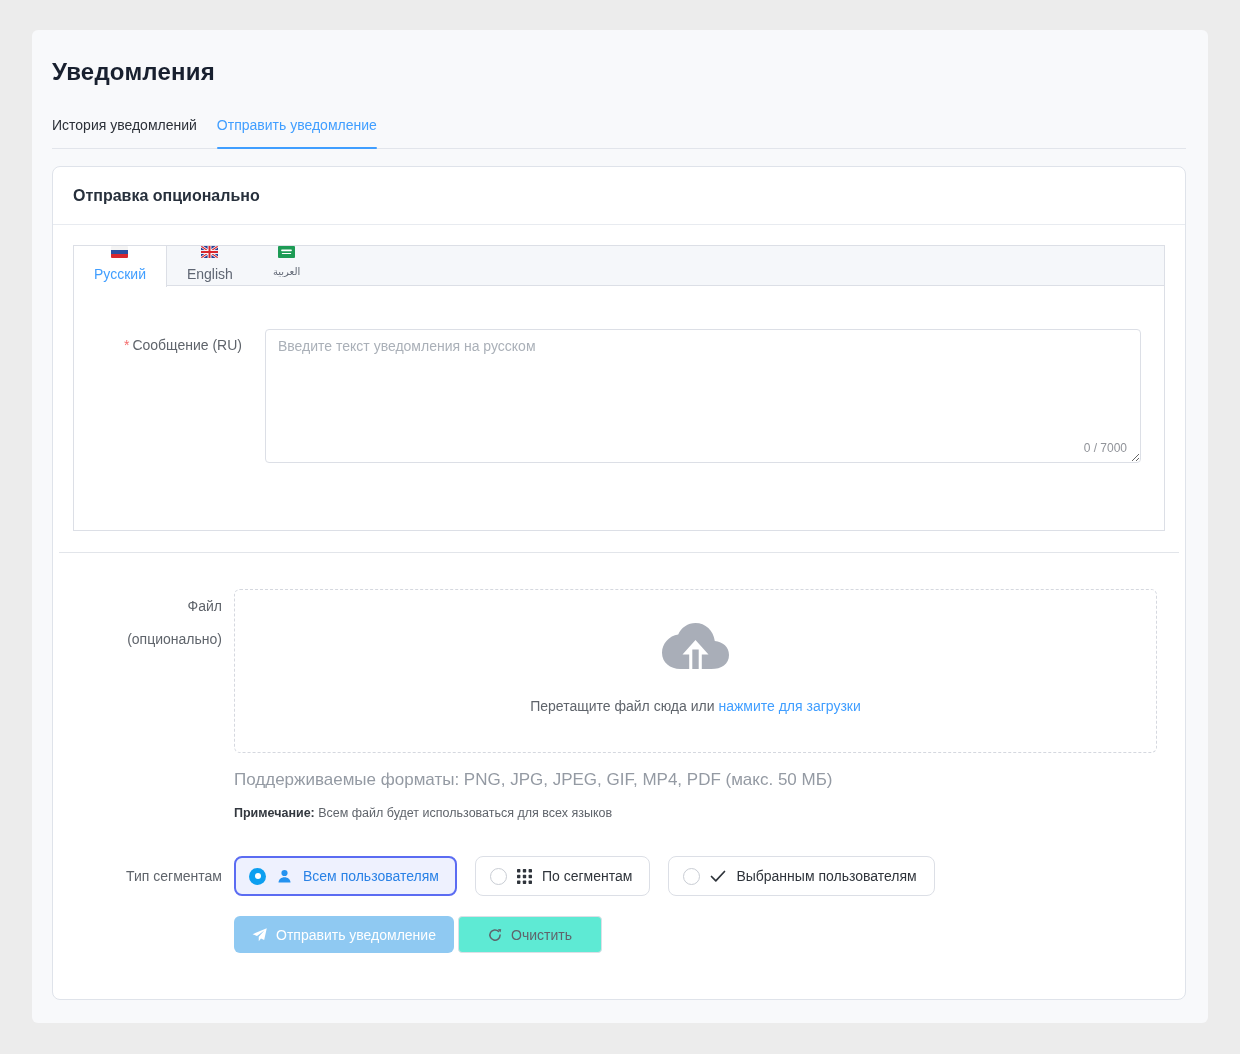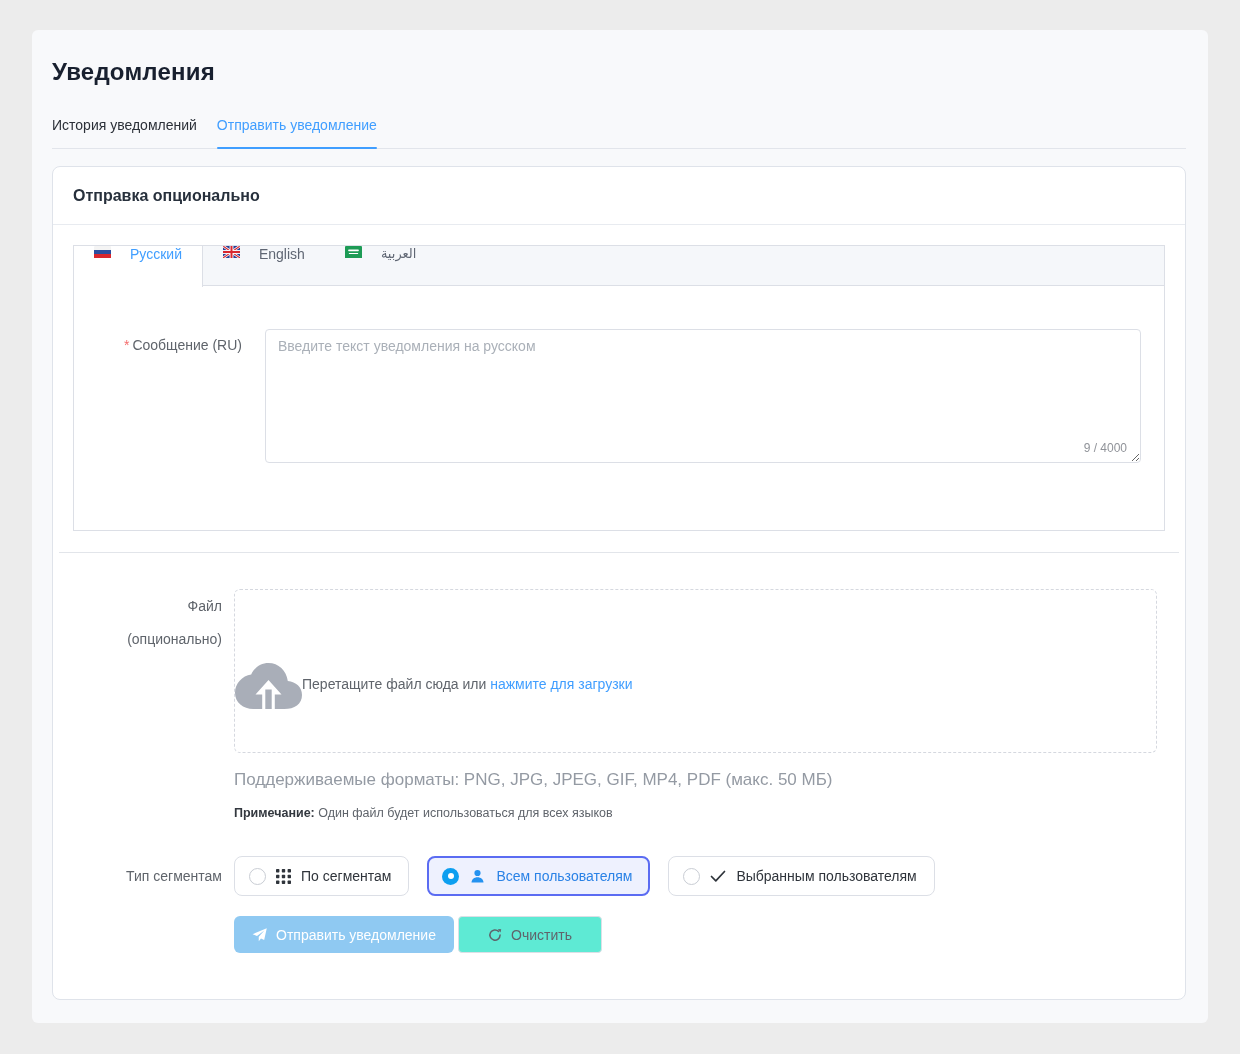--- a/index.html
+++ b/index.html
@@ -33,29 +33,29 @@
     border:1px solid #dfe3ea; border-radius:8px;
   }
   .card-header { padding:20px 20px 19px; border-bottom:1px solid #e8ebf0; }
   .card-title { font-size:16px; font-weight:700; color:#27303c; }
   .card-body { padding:20px 20px 46px; }
 
   
   .lang-tabs { border:1px solid #dcdfe6; }
   .lang-tabs-header { display:flex; background:#f5f7fa; border-bottom:1px solid #dcdfe6; height:40px; }
   .lang-tab {
-    display:flex; gap:19px;
-    padding:0 20px; color:#5f6673; cursor:pointer; font-size:14px;
+    display:flex; align-items:center; gap:8px;
+    padding:0 20px; color:#5f6673; cursor:pointer; font-size:14px;flex-direction:column;
   }
   .lang-tab.active {
     background:#fff; color:#409eff;
     border-right:1px solid #dcdfe6; margin-bottom:-1px; height:41px;
   }
   .flag { display:inline-block; line-height:0; border-radius:1px; overflow:hidden; }
-  .lang-tab-arabic { font-size:13px; }
+  .lang-tab-arabic { font-size:10px; }
 
   .lang-pane { padding:43px 23px 67px 0; }
   .form-row { display:flex; align-items:flex-start; }
   .label-col-inner { width:168px; flex:0 0 168px; text-align:right; margin-right:23px; padding-top:8px; color:#5f646b; }
   .req { color:#f56c6c; margin-right:3px; }
 
   .textarea-wrap { position:relative; flex:1; }
   textarea.msg {
     width:100%; height:134px; resize:vertical;
     border:1px solid #dcdfe6; border-radius:4px;
@@ -73,21 +73,21 @@
   .file-row { margin-top:36px; }
   .label-col-outer { width:149px; flex:0 0 149px; text-align:right; margin-right:12px; color:#5f646b; }
   .file-label-line { line-height:20px; }
   .file-label-line + .file-label-line { margin-top:13px; }
   .label-col-outer.pad-top { padding-top:7px; }
   .label-col-outer.centered { align-self:center; margin-top:0; }
 
   .dropzone {
     flex:1; max-width:923px; height:164px;
     border:1px dashed #d5d8df; border-radius:6px; background:#fff;
-    display:flex; flex-direction:row; align-items:center; justify-content:flex-start;
+    display:flex; flex-direction:column; align-items:center; justify-content:flex-start;
     cursor:pointer;
   }
   .cloud { margin-top:33px; }
   .drop-text { margin-top:26px; color:#5f646b; }
   .drop-link { color:#409eff; }
 
   .tips { margin-left:161px; }
   .tip-formats { margin-top:17px; font-size:17px; color:#949aa3; }
   .tip-note { margin-top:16px; font-size:12.5px; color:#5f646b; }
   .tip-note b { color:#33383f; }
@@ -184,21 +184,21 @@
 
         </div>
 
         <div class="lang-pane">
           <div class="form-row">
             <div class="label-col-inner">
               <span class="req">*</span><span>Сообщение (RU)</span>
             </div>
             <div class="textarea-wrap">
               <textarea class="msg" placeholder="Введите текст уведомления на русском" style=""></textarea>
-              <span class="char-counter">9 / 4000</span>
+              <span class="char-counter">0 / 7000</span>
             </div>
           </div>
         </div>
       </div>
 
       <div class="divider"></div>
 
       <div class="form-row file-row">
         <div class="label-col-outer pad-top">
           <div class="file-label-line">Файл</div>
@@ -213,57 +213,57 @@
           </span>
           <div class="drop-text">
             <span>Перетащите файл сюда или </span><span class="drop-link">нажмите для загрузки</span>
           </div>
         </div>
       </div>
 
       <div class="tips">
         <div class="tip-formats">Поддерживаемые форматы: PNG, JPG, JPEG, GIF, MP4, PDF (макс. 50 МБ)</div>
         <div class="tip-note">
-          <b>Примечание:</b><span> Один файл будет использоваться для всех языков</span>
+          <b>Примечание:</b><span> Всем файл будет использоваться для всех языков</span>
         </div>
       </div>
 
       <div class="form-row broadcast-row">
         <div class="label-col-outer centered">Тип сегментам</div>
         <div class="radio-group">
+
+          <div class="radio-pill selected">
+            <span class="radio-dot"></span>
+            <span class="opt-icon">
+              <svg width="17" height="17" viewBox="0 0 17 17">
+                <circle cx="8.5" cy="5" r="3.1" fill="#2492f0"></circle>
+                <path d="M2.5 14.6c0-3.3 2.7-5.4 6-5.4s6 2.1 6 5.4z" fill="#2492f0"></path>
+              </svg>
+            </span>
+            <span>Всем пользователям</span>
+          </div>
 
           <div class="radio-pill">
             <span class="radio-dot"></span>
             <span class="opt-icon">
               <svg width="15" height="15" viewBox="0 0 15 15">
                 <g fill="#2f343b">
                   <rect x="0" y="0" width="3.4" height="3.4" rx="0.7"></rect>
                     <rect x="5.8" y="0" width="3.4" height="3.4" rx="0.7"></rect>
                     <rect x="11.6" y="0" width="3.4" height="3.4" rx="0.7"></rect>
                   <rect x="0" y="5.8" width="3.4" height="3.4" rx="0.7"></rect>
                     <rect x="5.8" y="5.8" width="3.4" height="3.4" rx="0.7"></rect>
                     <rect x="11.6" y="5.8" width="3.4" height="3.4" rx="0.7"></rect>
                   <rect x="0" y="11.6" width="3.4" height="3.4" rx="0.7"></rect>
                     <rect x="5.8" y="11.6" width="3.4" height="3.4" rx="0.7"></rect>
                     <rect x="11.6" y="11.6" width="3.4" height="3.4" rx="0.7"></rect>
                 </g>
               </svg>
             </span>
             <span>По сегментам</span>
-          </div>
-
-          <div class="radio-pill selected">
-            <span class="radio-dot"></span>
-            <span class="opt-icon">
-              <svg width="17" height="17" viewBox="0 0 17 17">
-                <circle cx="8.5" cy="5" r="3.1" fill="#2492f0"></circle>
-                <path d="M2.5 14.6c0-3.3 2.7-5.4 6-5.4s6 2.1 6 5.4z" fill="#2492f0"></path>
-              </svg>
-            </span>
-            <span>Всем пользователям</span>
           </div>
 
           <div class="radio-pill">
             <span class="radio-dot"></span>
             <span class="opt-icon">
               <svg width="16" height="13" viewBox="0 0 16 13">
                 <path d="M1.5 6.5 L5.8 10.8 L14.5 1.5" fill="none" stroke="#2f343b" stroke-width="1.7" stroke-linecap="round" stroke-linejoin="round"></path>
               </svg>
             </span>
             <span>Выбранным пользователям</span>

